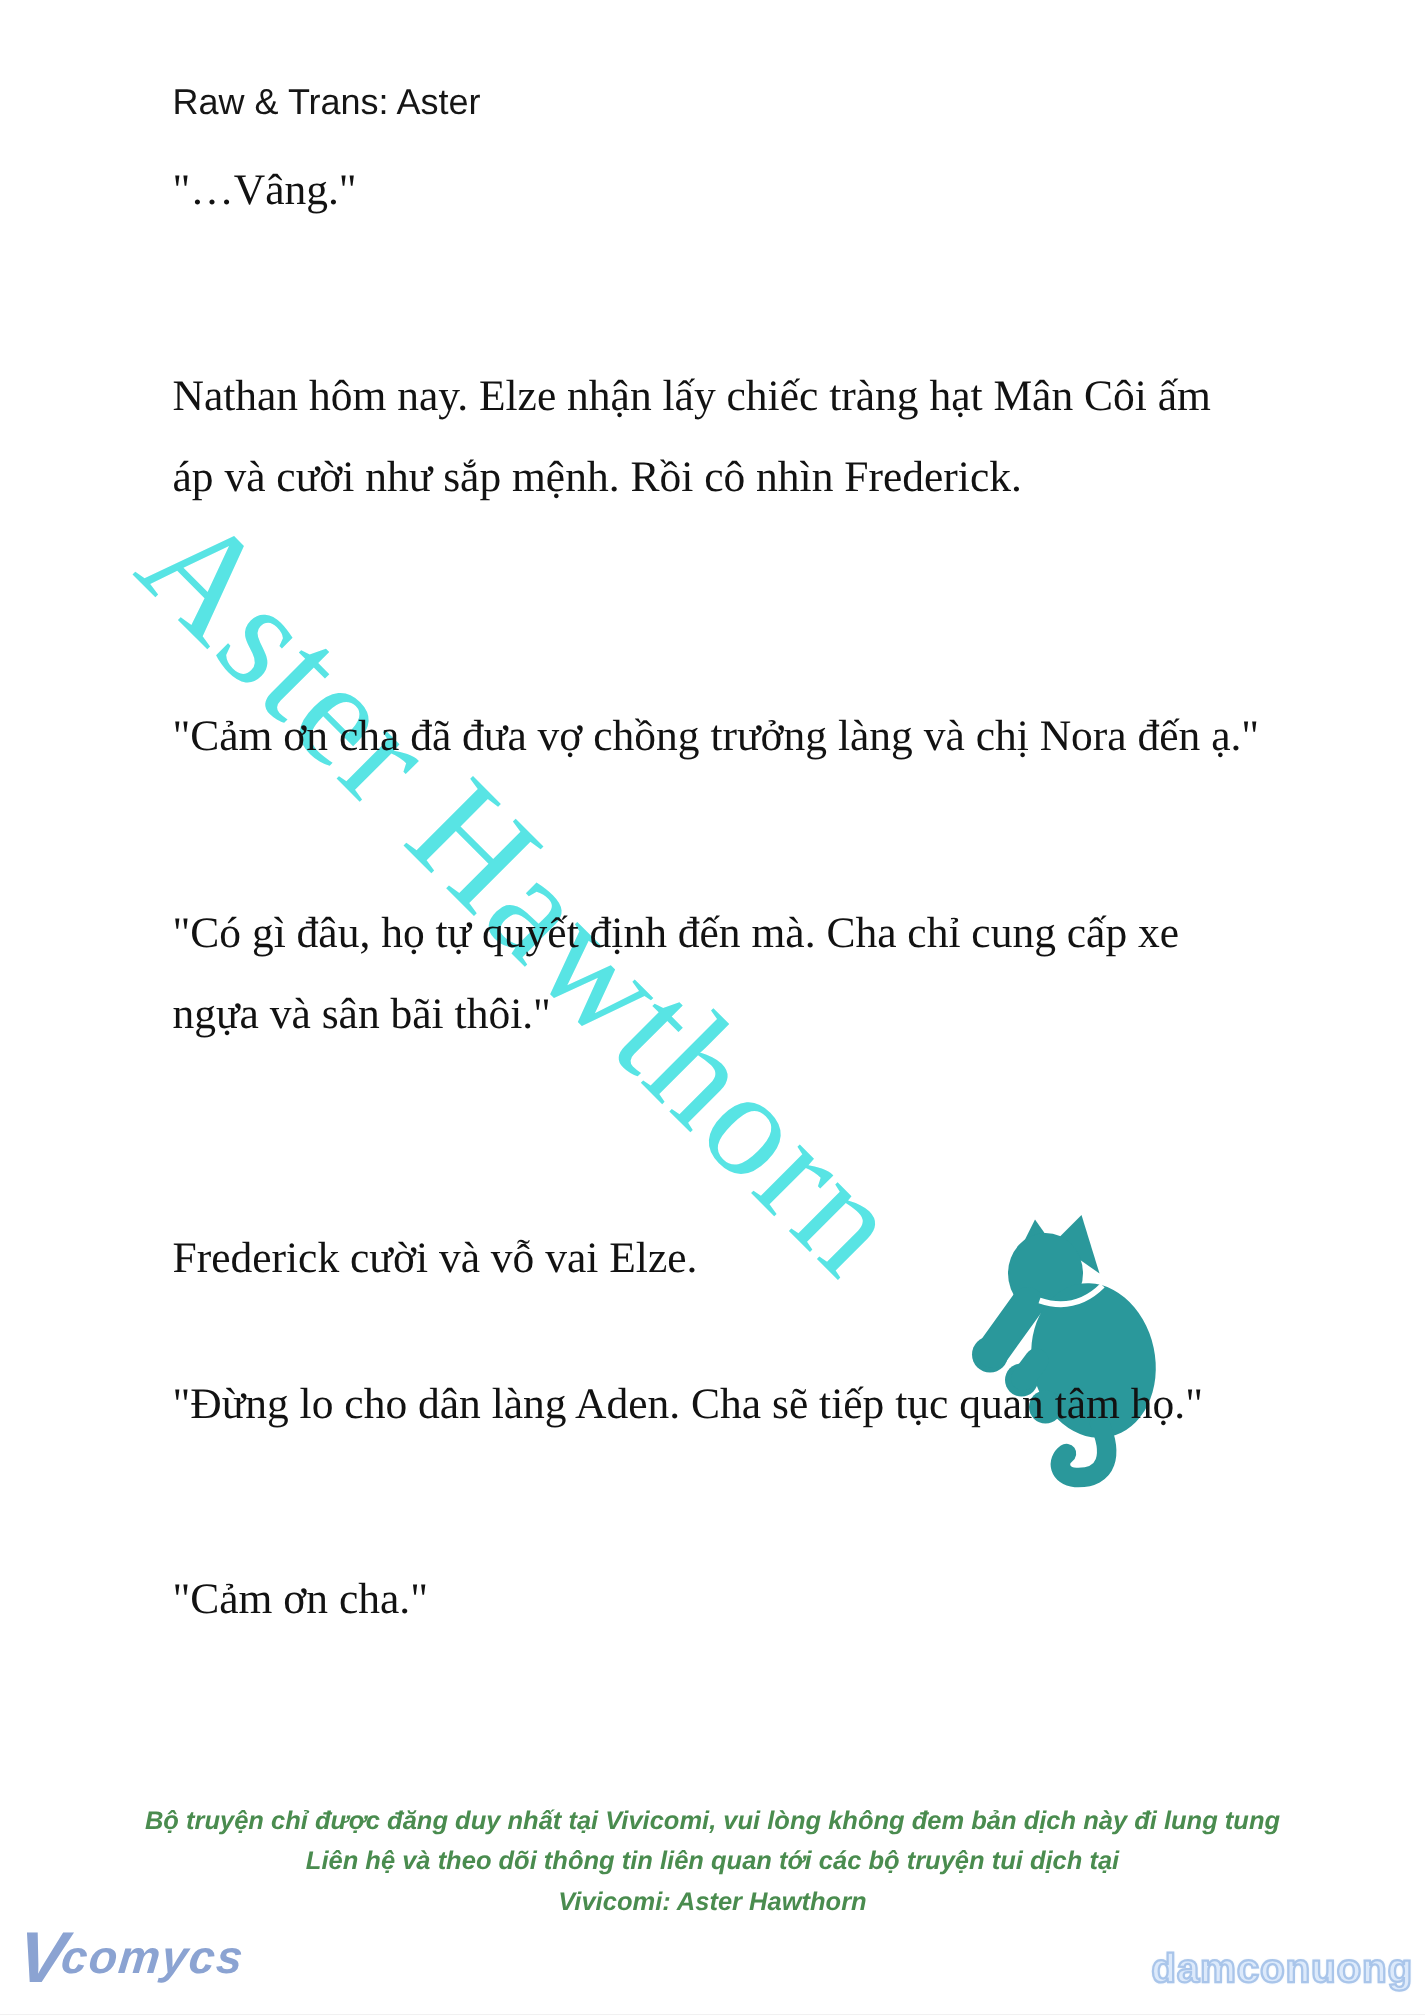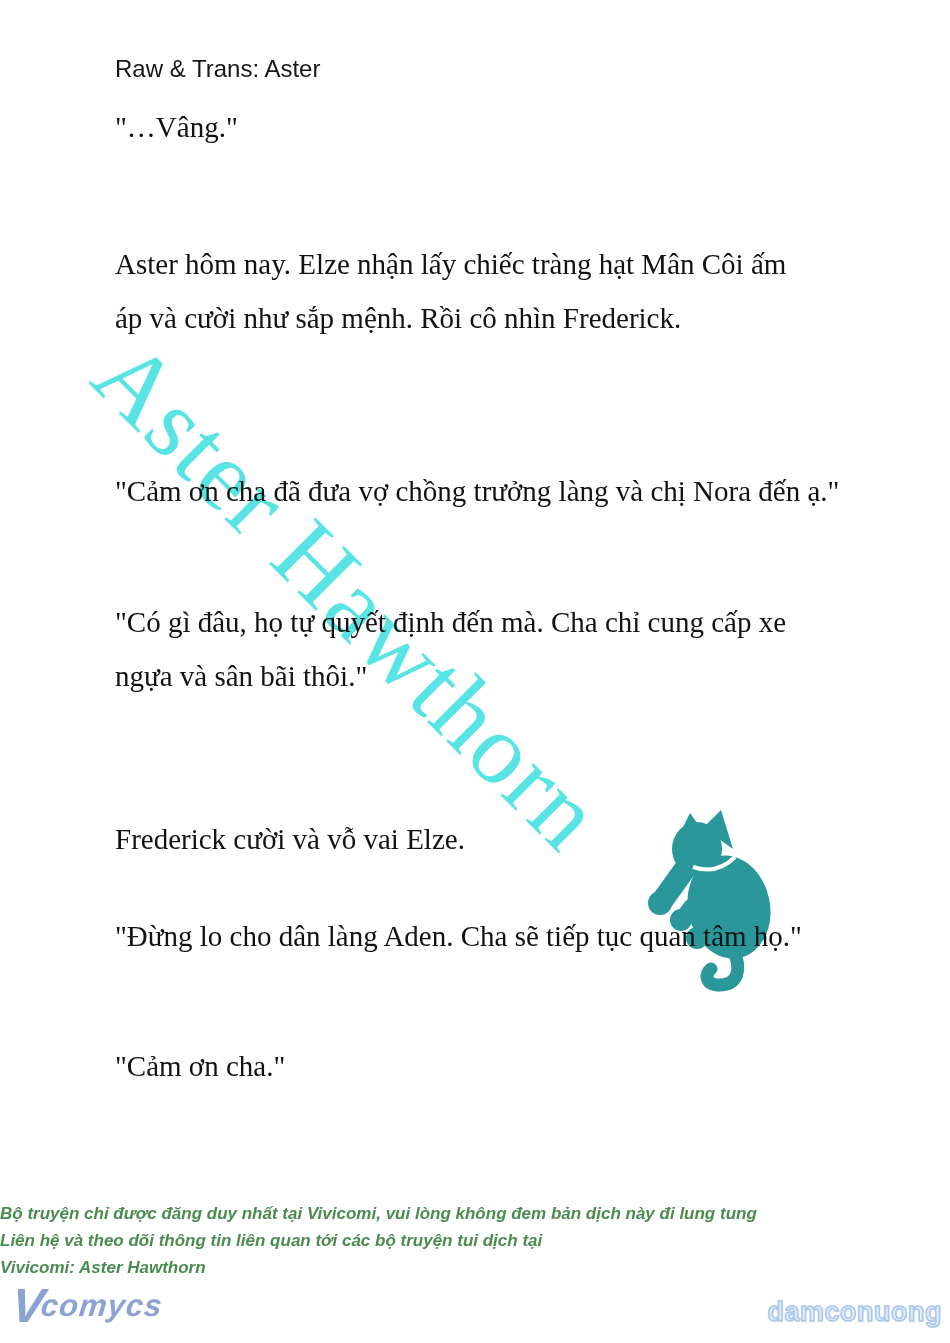--- a/index.html
+++ b/index.html
@@ -42,20 +42,21 @@
   }
   .b0{top:100px;}
   .b1{top:237px;}
   .b2{top:464px;}
   .b3{top:595px;}
   .b4{top:812px;}
   .b5{top:909px;}
   .b6{top:1039px;}
   .footer{
     position:absolute;left:0;top:1200px;width:950px;
+    text-align:center;
     font-family:"Liberation Sans", sans-serif;
     font-weight:bold;font-style:italic;
     font-size:17px;line-height:27px;
     color:#4a8c4f;
     z-index:2;
   }
   .logo-left{
     position:absolute;left:12px;top:1282px;
     font-family:"Liberation Sans", sans-serif;
     font-style:italic;font-weight:bold;
@@ -104,21 +105,21 @@
       <path d="M88,144 C97,164 94,181 72,180 C61,179 59,169 66,164" stroke-width="13"></path>
     </g>
     <path d="M48,62 Q72,70 90,52" fill="none" stroke="#ffffff" stroke-width="4"></path>
   </svg>
 
   <div class="block b0">
     <div>"…Vâng."</div>
   </div>
 
   <div class="block b1">
-    <div>Aster hôm nay. Elze nhận lấy chiếc tràng hạt Mân Côi ấm</div>
+    <div>Nathan hôm nay. Elze nhận lấy chiếc tràng hạt Mân Côi ấm</div>
     <div>áp và cười như sắp mệnh. Rồi cô nhìn Frederick.</div>
   </div>
 
   <div class="block b2">
     <div>"Cảm ơn cha đã đưa vợ chồng trưởng làng và chị Nora đến ạ."</div>
   </div>
 
   <div class="block b3">
     <div>"Có gì đâu, họ tự quyết định đến mà. Cha chỉ cung cấp xe</div>
     <div>ngựa và sân bãi thôi."</div>

